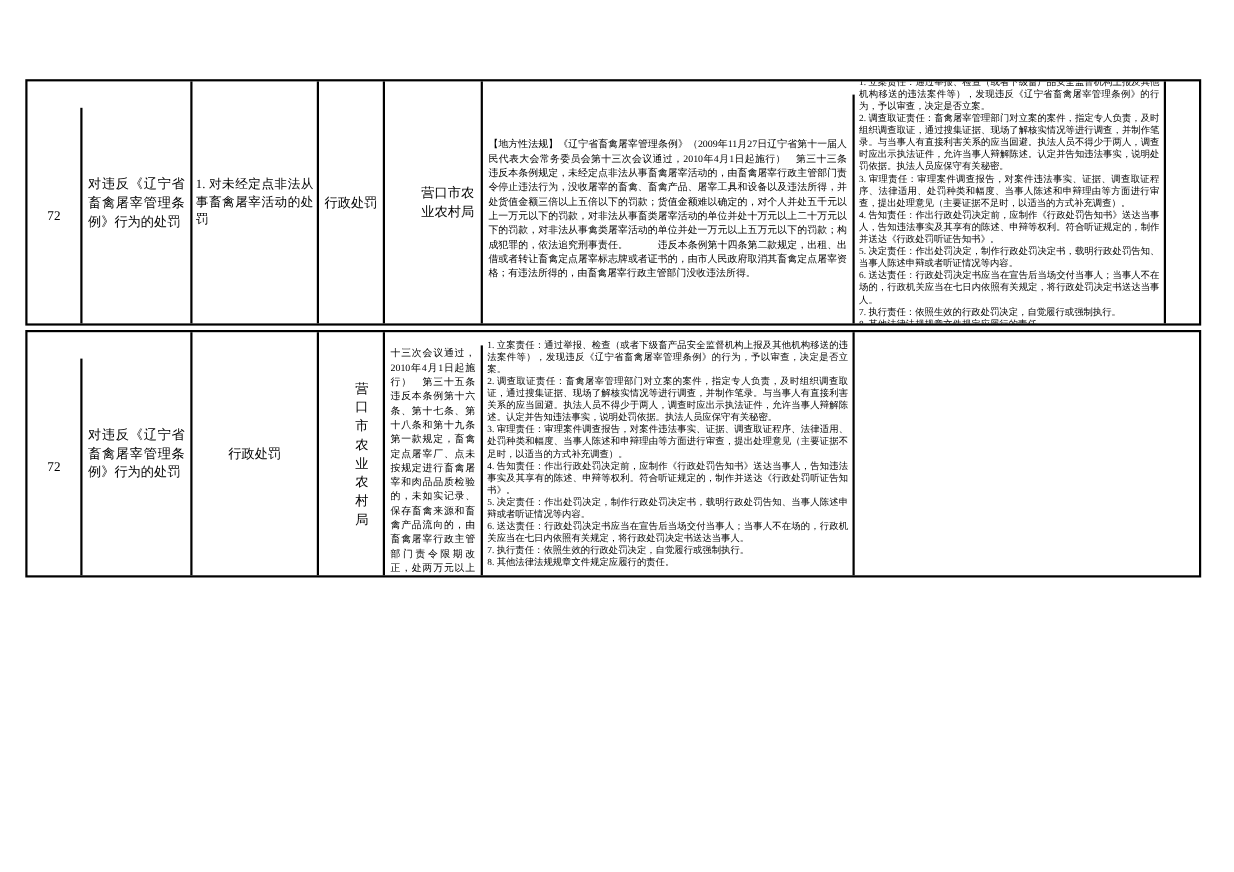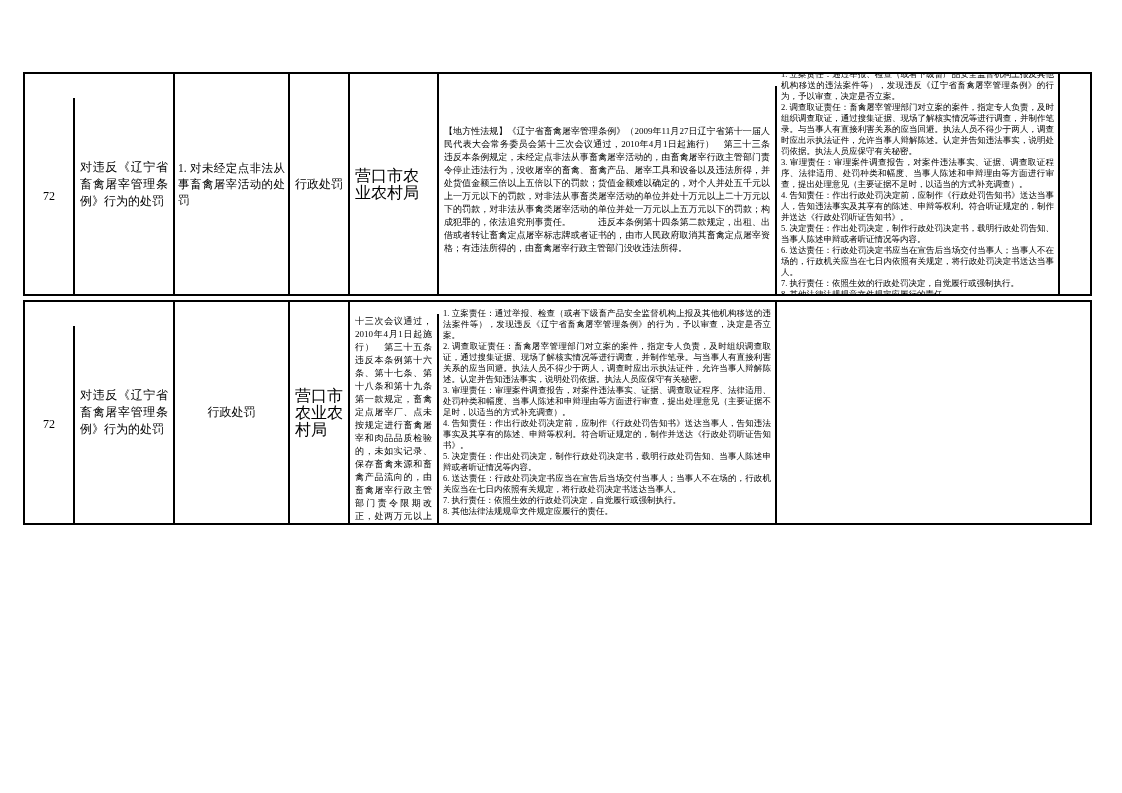--- a/index.html
+++ b/index.html
@@ -30,21 +30,21 @@
     border-right:2px solid #000;
     display:flex;
     align-items:center;
     overflow:hidden;
   }
   .cell:last-child{border-right:none;}
   .c-seq{justify-content:center;font-size:12px;margin-top:24px;}
   .c-matter{padding:12px 5px;font-size:12px;line-height:17px;text-align:justify;}
   .c-sub{padding:0 3px;font-size:11.5px;line-height:16px;text-align:justify;align-items:center;}
   .c-type{justify-content:center;font-size:12px;}
-  .c-auth{padding:0 5px;font-size:16px;line-height:17px;}
+  .c-auth{padding:0 5px;font-size:12px;line-height:17px;margin-left:28px;}
   .c-legal{padding:16px 5px;font-size:9px;line-height:13px;text-align:justify;margin-top:12px;}
   .c-duty{padding:2px 4px;font-size:8.5px;line-height:11px;}
   .c-remark{min-width:28px;}
   .duty-list{width:100%;}
   .duty-item{text-align:justify;}
   .inner{width:100%;}
 </style>
 </head>
 <body>
 

